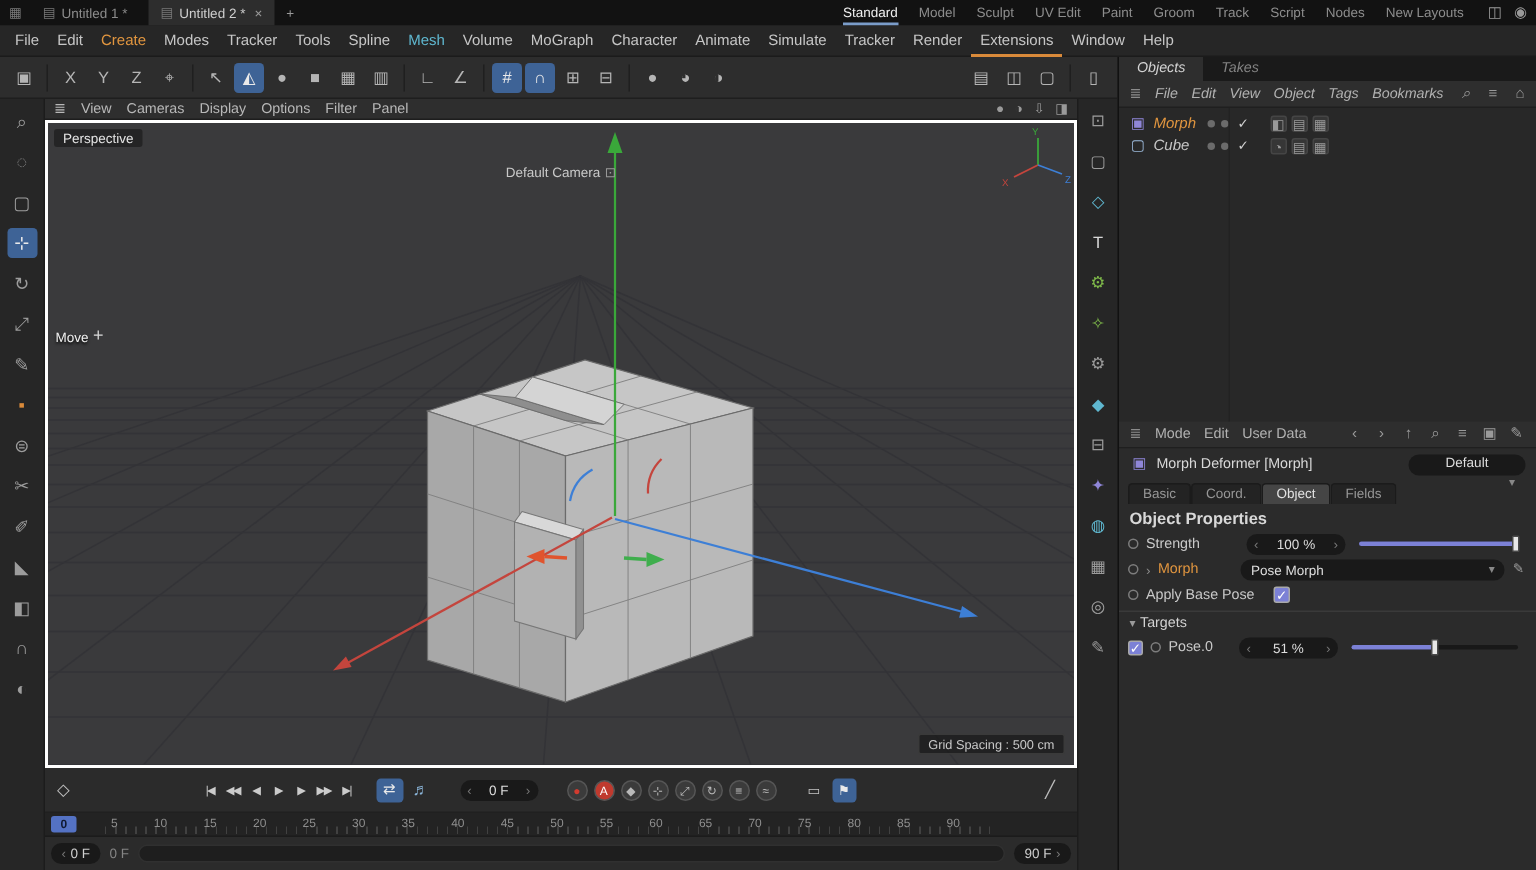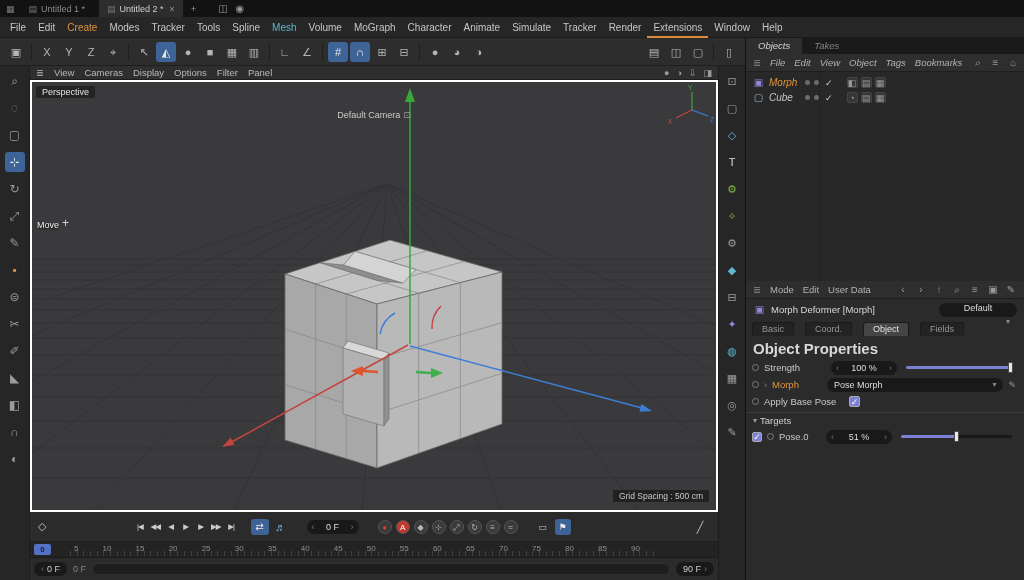--- a/index.html
+++ b/index.html
@@ -122,25 +122,25 @@
     border:1px solid #454545; border-radius:2px; }
 
   .attributes-panel { height:299px; display:flex; flex-direction:column; }
   .attr-title { display:flex; align-items:center; gap:5px; height:21px; padding:0 7px;
     font-size:9.5px; color:#d8d8d8; background:#2b2b2b; }
   .attr-title .obj-icon { color:#8f86d8; }
   .dd { display:flex; align-items:center; background:#191919; border-radius:8px; height:14px;
     padding:0 7px; font-size:9px; color:#dedede; gap:4px; }
   .dd .chev { margin-left:auto; color:#888; font-size:8px; }
   .dd.preset { margin-left:auto; width:78px;flex-direction:column; }
-  .tabs2 { display:flex; gap:11px; padding:2px 6px 0; height:16px; }
+  .tabs2 { display:flex; gap:0; padding:2px 6px 0; height:16px; }
   .atab { background:#232323; color:#979797; padding:0 9px; font-size:9px; line-height:13px;
     border-radius:3px 3px 0 0; border:1px solid #1b1b1b; border-bottom:none; }
   .atab.active { background:#454545; color:#e2e2e2; }
-  .section-row { font-weight:bold; color:#d8d8d8; font-size:15px; padding:4px 7px 2px; }
+  .section-row { font-weight:bold; color:#d8d8d8; font-size:11px; padding:4px 7px 2px; }
   .attr-row { display:flex; align-items:center; height:17px; padding:0 8px 0 6px; gap:5px;
     font-size:9.5px; color:#c9c9c9; }
   .kf { width:7px; height:7px; border:1px solid #7d7d7d; border-radius:50%; flex:none; }
   .attr-label { width:62px; white-space:nowrap; }
   .attr-label.orange { color:#e0953f; }
   .attr-label.narrow { width:50px; }
   .disc { color:#8b8b8b; font-size:9px; }
   .spin.attr { width:66px; justify-content:space-between; flex:none; }
   .slider { position:relative; height:3px; background:#181818; border-radius:2px; flex:1; margin:0 4px 0 4px; }
   .slider .fill { position:absolute; left:0; top:0; height:100%; background:#7c81d6; border-radius:2px; }
@@ -166,20 +166,33 @@
           <span>Untitled 1 *</span>
           <i class="tab-close"></i>
         </span>
         <span class="tab active">
           <i>▤</i>
           <span>Untitled 2 *</span>
           <i class="tab-close">×</i>
         </span>
       </span>
     <span class="plus-btn">+</span>
+    <span class="layouts">
+
+    <span class="layout-item active">Standard</span>
+        <span class="layout-item">Model</span>
+        <span class="layout-item">Sculpt</span>
+        <span class="layout-item">UV Edit</span>
+        <span class="layout-item">Paint</span>
+        <span class="layout-item">Groom</span>
+        <span class="layout-item">Track</span>
+        <span class="layout-item">Script</span>
+        <span class="layout-item">Nodes</span>
+        <span class="layout-item">New Layouts</span>
+      </span>
     <span class="tb-right-icons">
 
     <span>◫</span>
         <span>◉</span>
       </span>
   </div>
 
   <div class="menubar">
 
   <span class="menu-item">File</span>

